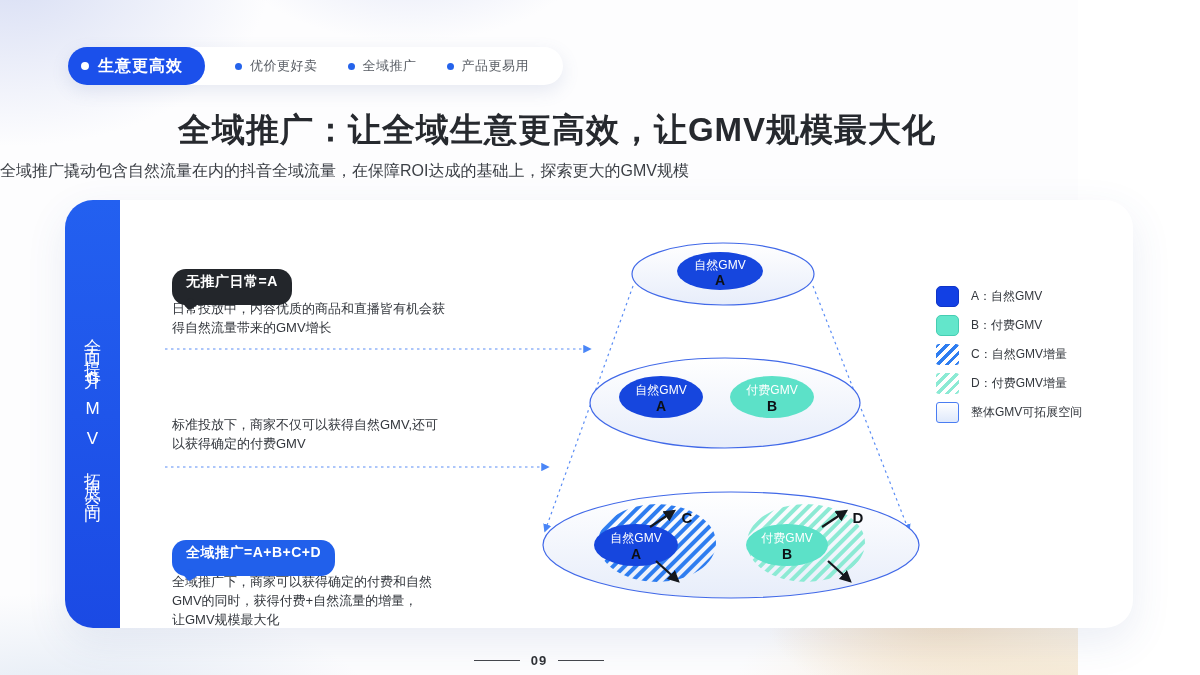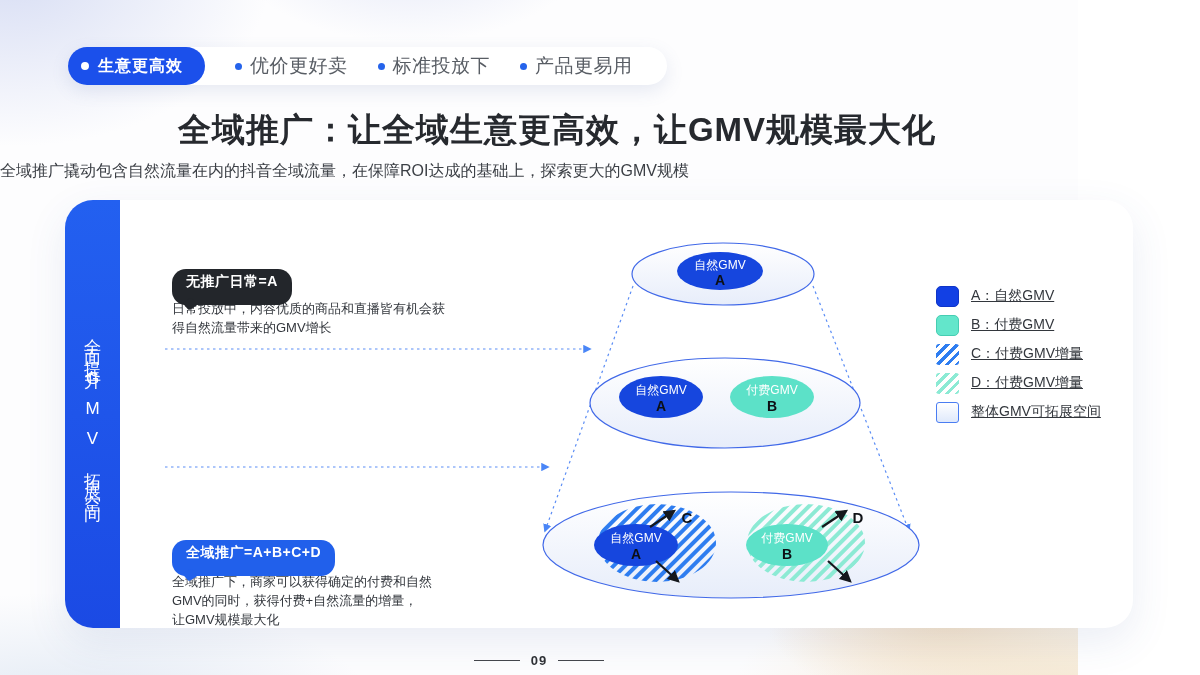--- a/index.html
+++ b/index.html
@@ -24,21 +24,21 @@
     box-shadow:0 6px 18px rgba(90,110,170,0.14);
   }
   .nav-active {
     height:38px; border-radius:19px; background:#1B50EB;
     display:flex; align-items:center; padding:0 22px 0 13px; gap:9px;
   }
   .ring-icon { width:8px; height:8px; border:4px solid #ffffff; border-radius:50%; }
   .nav-active-label { color:#ffffff; font-size:16px; font-weight:bold; letter-spacing:1px; }
   .nav-item { display:flex; align-items:center; gap:8px; margin-left:30px; }
   .nav-dot { width:7px; height:7px; border-radius:50%; background:#2563EB; }
-  .nav-item-label { font-size:19px; color:#585d64; letter-spacing:0.5px;text-align:center; }
+  .nav-item-label { font-size:13px; color:#585d64; letter-spacing:0.5px;text-align:center; }
 
   
   .title {
     position:absolute; top:108px; left:0; width:100%; text-align:center;
     font-size:33px; font-weight:bold; color:#26292e; letter-spacing:1px;padding-left:36px;
   }
   .subtitle {
     position:absolute; top:161px; left:0; width:100%; 
     font-size:16px; color:#3b3f45;
   }
@@ -89,21 +89,21 @@
 
   
   .legend { position:absolute; left:936px; top:285px; }
   .legend-row { display:flex; align-items:center; height:22px; margin-bottom:7px; }
   .sw { width:23px; height:21px; flex:0 0 23px; }
   .sw-blue  { background:#1240E4; border:1px solid #0F35C8; border-radius:5px; }
   .sw-teal  { background:#63E6CB; border:1px solid #46cdb2; border-radius:5px; }
   .sw-hblue { background:repeating-linear-gradient(135deg,#2E7DF0 0 3px,#ffffff 3px 7px); border-radius:3px; }
   .sw-hteal { background:repeating-linear-gradient(135deg,#8cead4 0 3px,#ffffff 3px 7px); border-radius:3px; }
   .sw-grad  { background:linear-gradient(180deg,#ffffff,#dfe9fb); border:1px solid #4a7df2; border-radius:3px; }
-  .legend-label { margin-left:12px; font-size:14px; color:#33373d; white-space:nowrap;text-decoration:underline; }
+  .legend-label { margin-left:12px; font-size:12px; color:#33373d; white-space:nowrap; }
 
   
   .footer {
     position:absolute; left:0; bottom:7px; width:100%;
     display:flex; align-items:center; justify-content:center; gap:11px;
   }
   .footer-line { width:46px; height:1px; background:#43464c; }
   .footer-page { font-size:13px; font-weight:bold; color:#2e3136; letter-spacing:1px; }
 </style>
 </head>
@@ -115,40 +115,42 @@
     <div class="nav-active">
       <span class="ring-icon"></span>
       <span class="nav-active-label">生意更高效</span>
     </div>
     <div class="nav-item">
       <span class="nav-dot"></span>
       <span class="nav-item-label">优价更好卖</span>
     </div>
     <div class="nav-item">
       <span class="nav-dot"></span>
-      <span class="nav-item-label">标准投放下</span>
+      <span class="nav-item-label">全域推广</span>
     </div>
     <div class="nav-item">
       <span class="nav-dot"></span>
       <span class="nav-item-label">产品更易用</span>
     </div>
   </div>
 
   <div class="title">全域推广：让全域生意更高效，让GMV规模最大化</div>
   <div class="subtitle">全域推广撬动包含自然流量在内的抖音全域流量，在保障ROI达成的基础上，探索更大的GMV规模</div>
 
   <div class="card"></div>
   <div class="side-rail">
     <div class="side-rail-text">全面提升GMV拓展空间</div>
   </div>
 
   <div class="badge sec1-badge">无推广日常=A</div>
   <div class="desc sec1-desc">日常投放中，内容优质的商品和直播皆有机会获
 得自然流量带来的GMV增长</div>
 
+  <div class="desc sec2-desc">标准投放下，商家不仅可以获得自然GMV,还可
+以获得确定的付费GMV</div>
 
   <div class="badge blue sec3-badge">全域推广=A+B+C+D</div>
   <div class="desc sec3-desc">全域推广下，商家可以获得确定的付费和自然
 GMV的同时，获得付费+自然流量的增量，
 让GMV规模最大化</div>
 
   <svg class="diagram" viewBox="0 0 1200 675">
     <defs>
       <linearGradient id="ellipseFill" x1="0" y1="0" x2="0" y2="1">
         <stop offset="0" stop-color="#ffffff"></stop>
@@ -214,21 +216,21 @@
     <div class="legend-row">
       <span class="sw sw-blue"></span>
       <span class="legend-label">A：自然GMV</span>
     </div>
     <div class="legend-row">
       <span class="sw sw-teal"></span>
       <span class="legend-label">B：付费GMV</span>
     </div>
     <div class="legend-row">
       <span class="sw sw-hblue"></span>
-      <span class="legend-label">C：付费GMV增量</span>
+      <span class="legend-label">C：自然GMV增量</span>
     </div>
     <div class="legend-row">
       <span class="sw sw-hteal"></span>
       <span class="legend-label">D：付费GMV增量</span>
     </div>
     <div class="legend-row">
       <span class="sw sw-grad"></span>
       <span class="legend-label">整体GMV可拓展空间</span>
     </div>
   </div>

